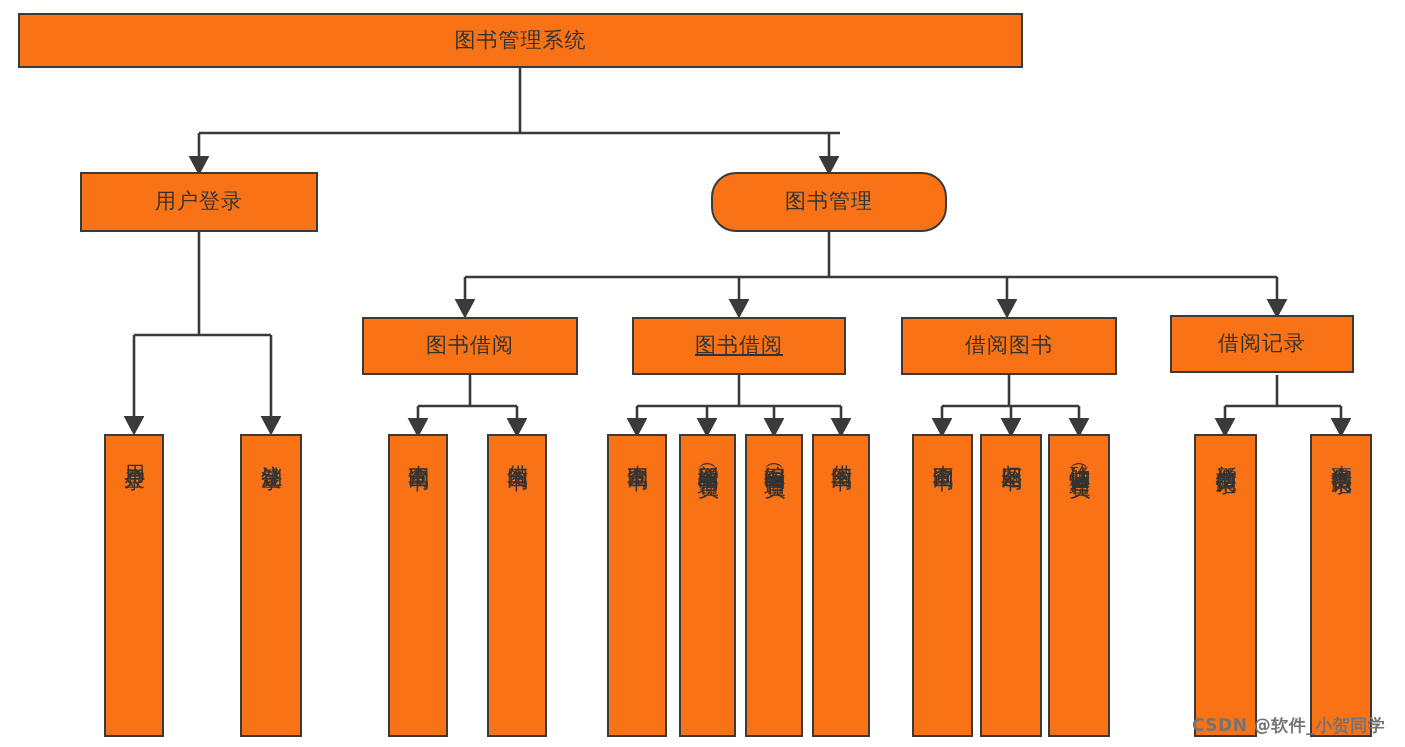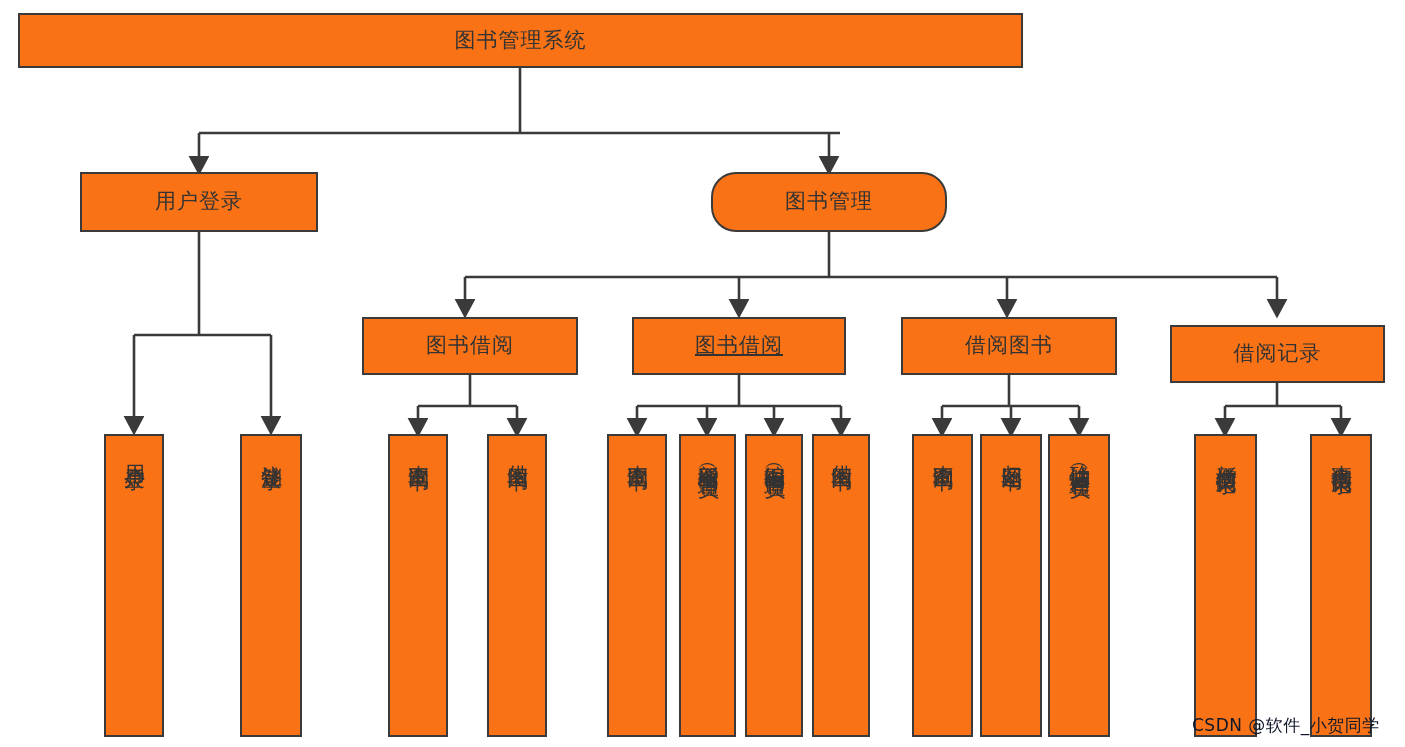--- a/index.html
+++ b/index.html
@@ -50,23 +50,24 @@
     top: 0;
     width: 1405px;
     height: 747px;
     pointer-events: none;
   }
   #watermark {
     position: absolute;
     left: 1192px;
     top: 714px;
     font-size: 17px;
-    color: #0f172a;
+    color: #737373;
     white-space: nowrap;
     letter-spacing: 0.5px;
+    font-weight: bold;
   }
 </style>
 </head>
 <body>
 
 <div id="canvas">
 
   <svg id="wires" viewBox="0 0 1405 747" xmlns="http://www.w3.org/2000/svg">
     <defs>
       <marker id="arrow" markerWidth="11" markerHeight="11" refX="1.5" refY="4" orient="auto" markerUnits="strokeWidth">
@@ -130,21 +131,21 @@
 
   <div class="node horizontal" style="left:362px; top:317px; width:216px; height:58px;">
     <span>图书借阅</span>
   </div>
   <div class="node horizontal" style="left:632px; top:317px; width:214px; height:58px;text-decoration:underline;">
     <span>图书借阅</span>
   </div>
   <div class="node horizontal" style="left:901px; top:317px; width:216px; height:58px;">
     <span>借阅图书</span>
   </div>
-  <div class="node horizontal" style="left:1170px; top:325px; width:215px; height:58px;">
+  <div class="node horizontal" style="left:1170px; top:315px; width:184px; height:58px;">
     <span>借阅记录</span>
   </div>
 
   <div class="node vertical" style="left:104px; top:434px; width:60px; height:303px;">
     <span class="vlabel">用户登录</span>
   </div>
   <div class="node vertical" style="left:240px; top:434px; width:62px; height:303px;">
     <span class="vlabel">注销登录</span>
   </div>
   <div class="node vertical" style="left:388px; top:434px; width:60px; height:303px;">

